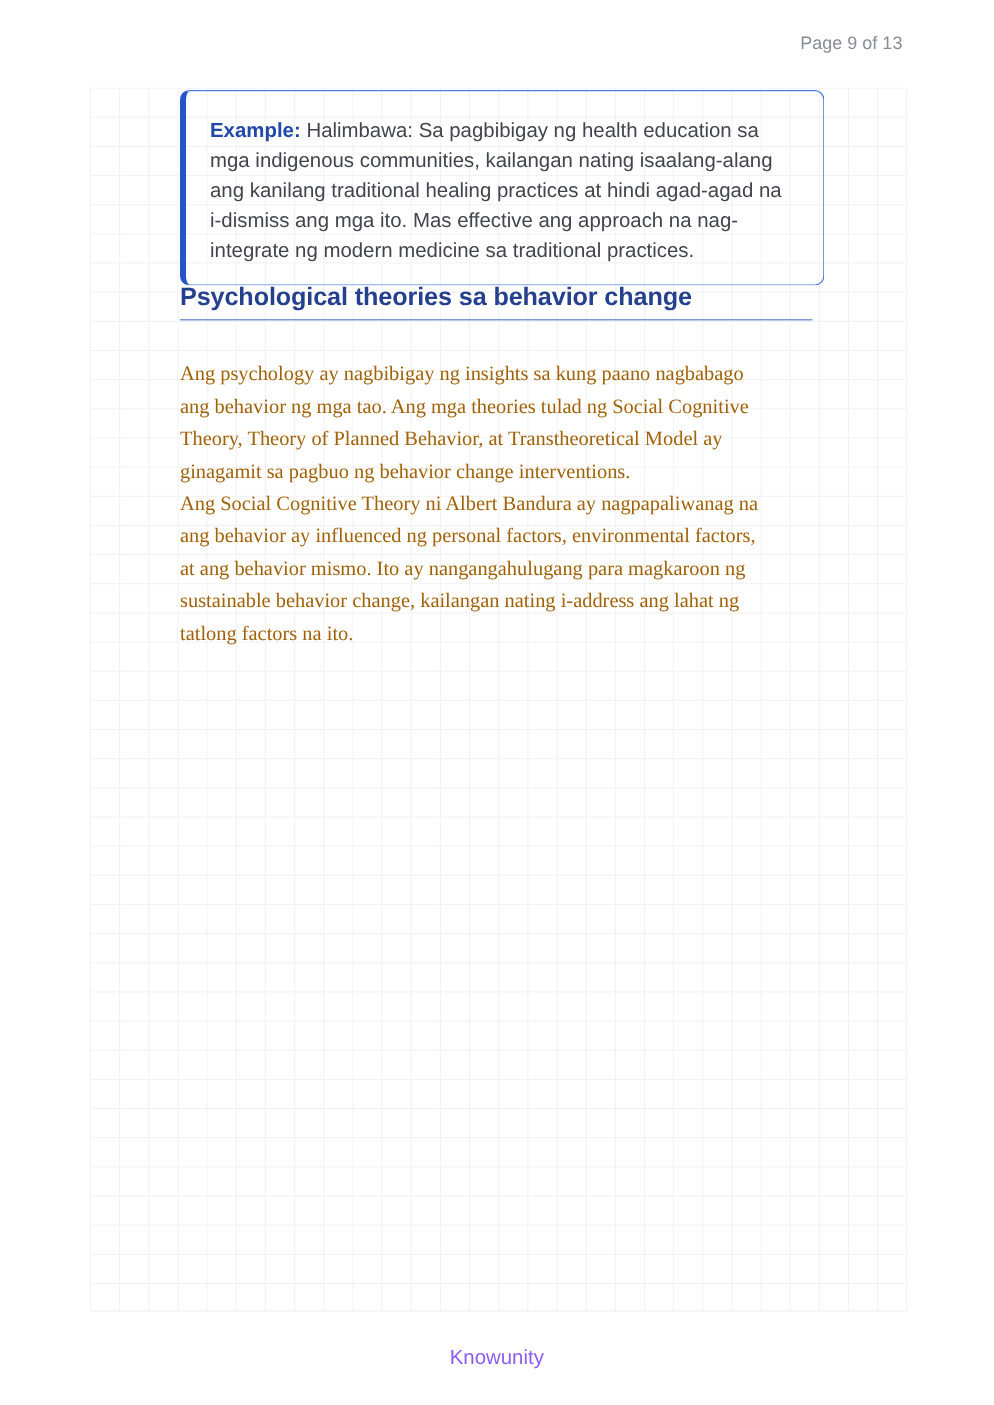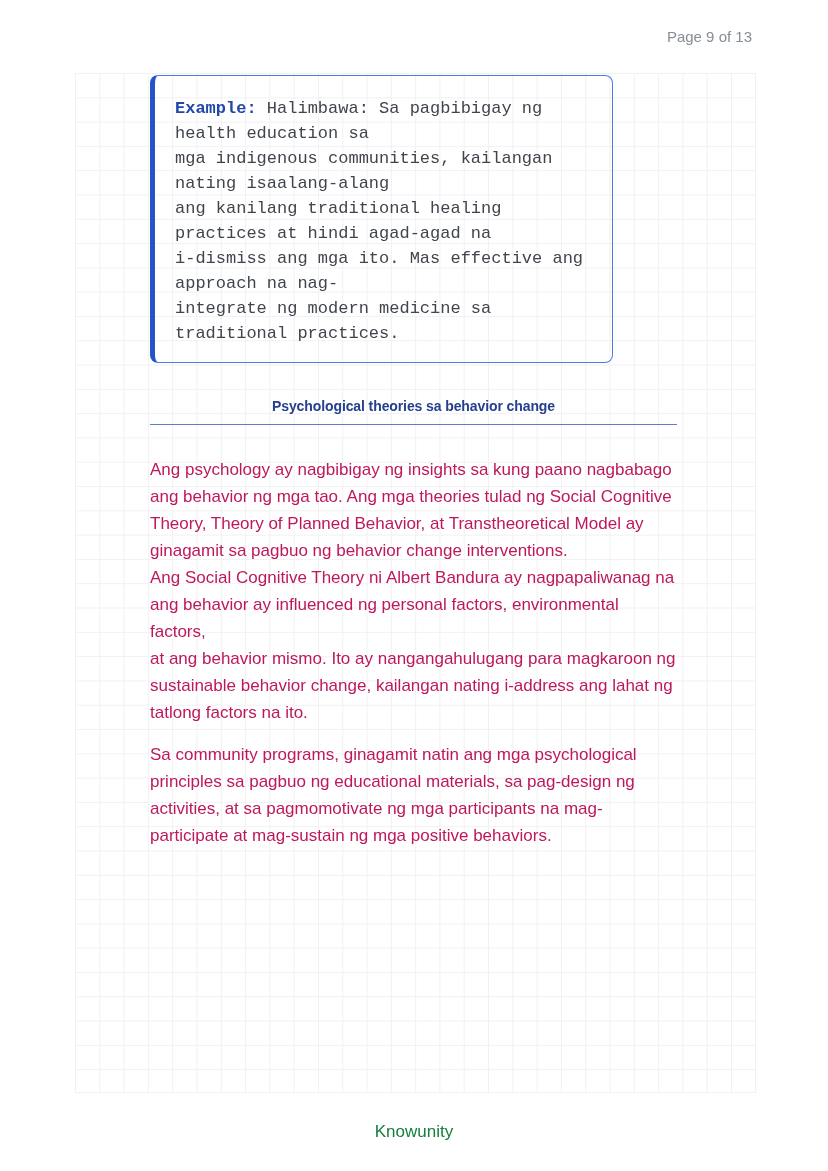--- a/index.html
+++ b/index.html
@@ -35,72 +35,70 @@
   }
 
   .content {
     position: absolute;
     left: 150px;
     top: 75px;
     width: 527px;
   }
 
   .example-box {
-    width: 463px;
+    width: 537px;
     border: 1.5px solid #4a7de0;
     border-left: 5px solid #2553c8;
     border-radius: 8px;
     padding: 20px 20px 16px 20px;
-    font-family: Liberation Mono, monospace;
   }
   .example-text {
     font-size: 17px;
     line-height: 25px;
     color: #40454d;
     white-space: pre-line;
   }
   .example-text strong {
     color: #1f48a8;
     font-weight: bold;
   }
 
   .section-heading {
-    margin-top: 33px;
-    font-size: 14px;
+    font-size: 21px;
     line-height: 20px;
     font-weight: bold;
     color: #24408e;
     letter-spacing: -0.1px;
-    text-align: center;
   }
   .heading-rule {
     margin-top: 8px;
     border-top: 1px solid #5b7fd0;
     width: 527px;
     height: 0;
   }
 
   .para {
     font-size: 17px;
     line-height: 27px;
-    color: #be185d;
+    color: #a16207;
     white-space: pre-line;
+    font-family: Liberation Serif, serif;
   }
   .para-1 { margin-top: 31px; }
   .para-2 { }
   .para-3 { margin-top: 15px; }
 
   .footer {
     position: absolute;
     top: 1122px;
     left: 0;
     width: 828px;
     text-align: center;
     font-size: 17px;
-    color: #15803d;
+    color: #8b5cf6;
   }
 </style>
 </head>
 <body>
 
 <div class="page-number">Page 9 of 13</div>
 
 <div class="grid-bg"></div>
 
 <div class="content">
@@ -118,20 +116,16 @@
 
   <p class="para para-1">Ang psychology ay nagbibigay ng insights sa kung paano nagbabago
 ang behavior ng mga tao. Ang mga theories tulad ng Social Cognitive
 Theory, Theory of Planned Behavior, at Transtheoretical Model ay
 ginagamit sa pagbuo ng behavior change interventions.</p>
   <p class="para para-2">Ang Social Cognitive Theory ni Albert Bandura ay nagpapaliwanag na
 ang behavior ay influenced ng personal factors, environmental factors,
 at ang behavior mismo. Ito ay nangangahulugang para magkaroon ng
 sustainable behavior change, kailangan nating i-address ang lahat ng
 tatlong factors na ito.</p>
-  <p class="para para-3">Sa community programs, ginagamit natin ang mga psychological
-principles sa pagbuo ng educational materials, sa pag-design ng
-activities, at sa pagmomotivate ng mga participants na mag-
-participate at mag-sustain ng mga positive behaviors.</p>
 
 </div>
 
 <div class="footer">Knowunity</div>
 
 </body></html>

